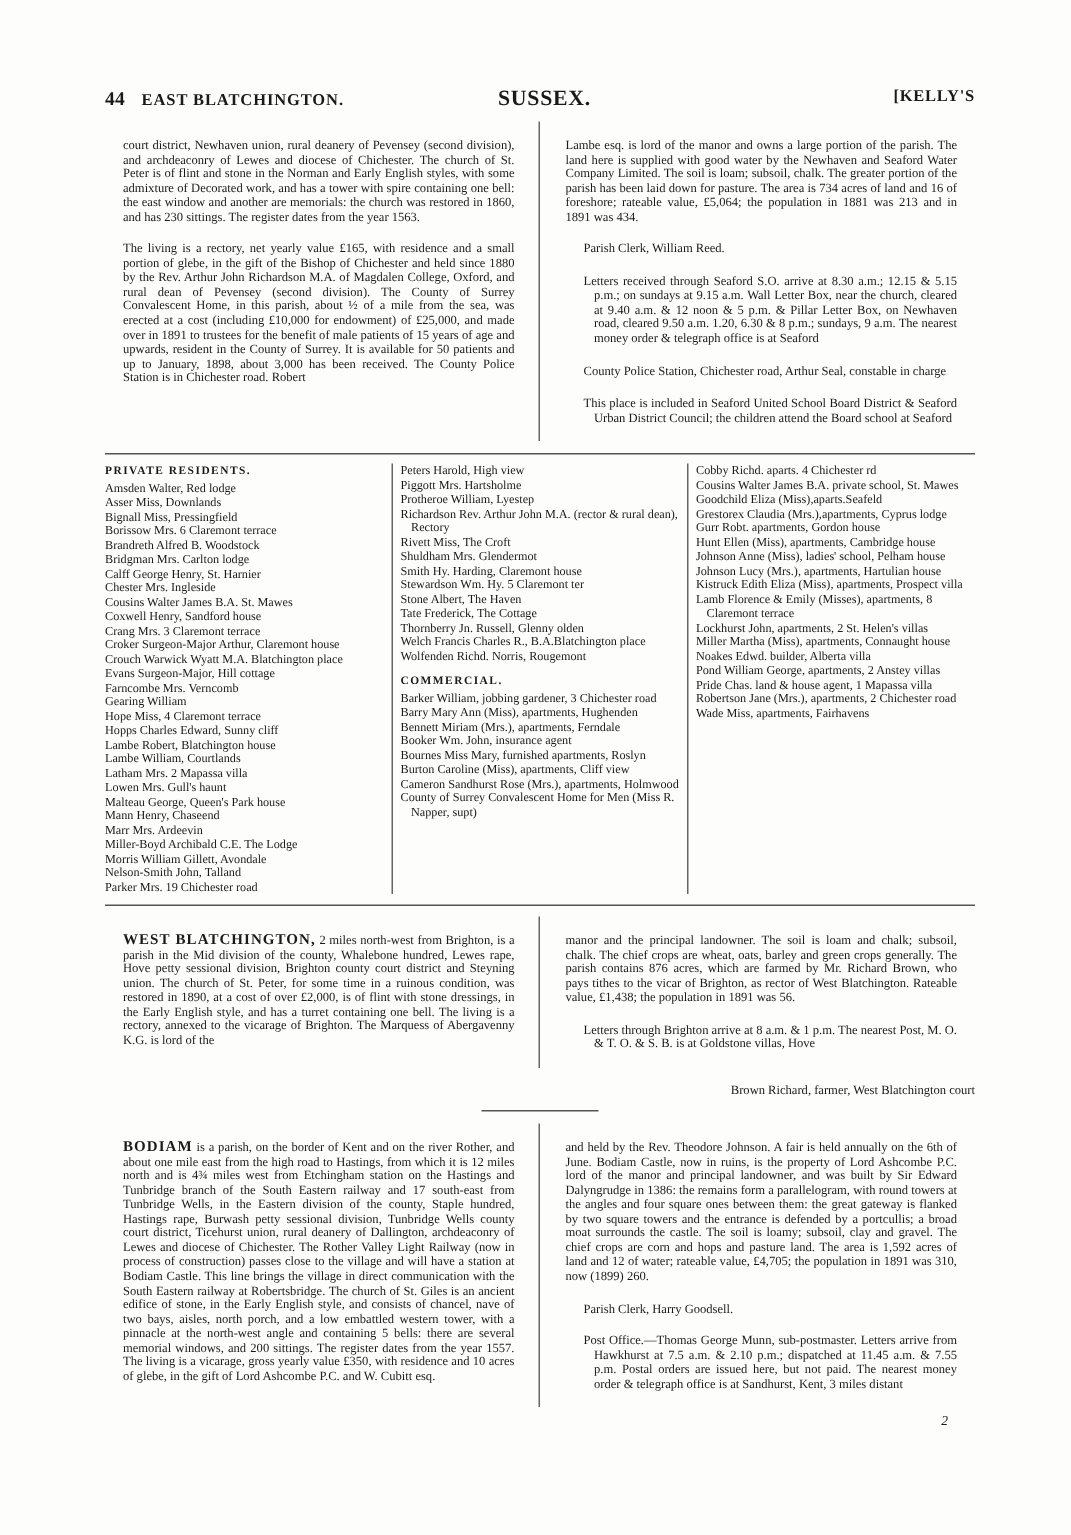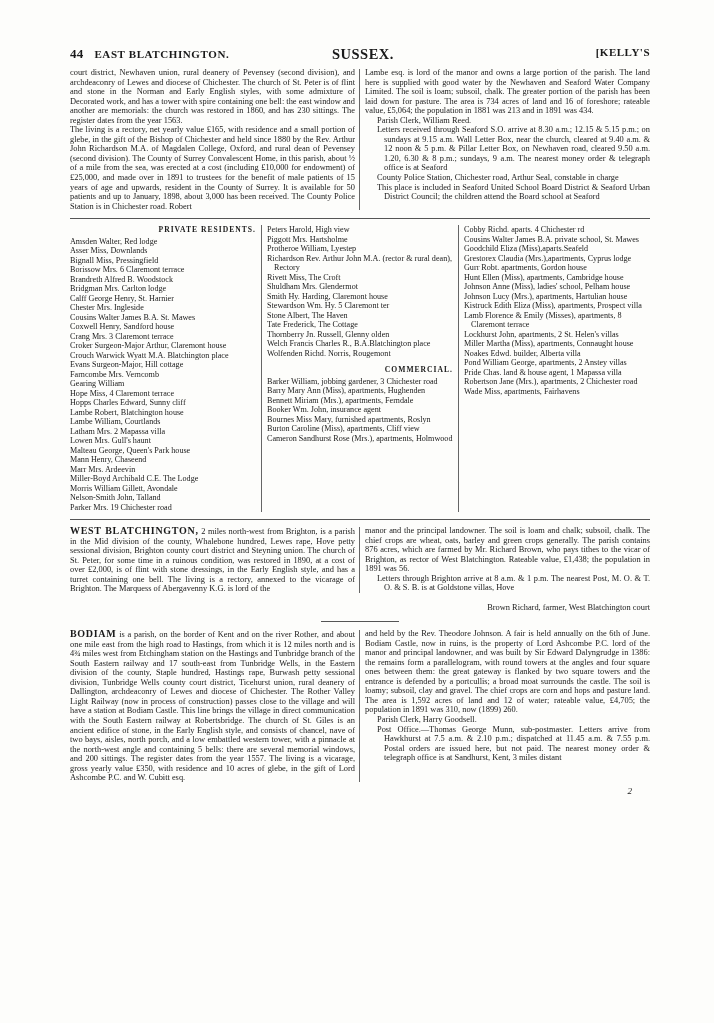--- a/index.html
+++ b/index.html
@@ -18,21 +18,21 @@
   .page {
     position: absolute;
     left: 0; top: 0;
     width: 714px;
     height: 1023px;
     background: #fdfdfb;
   }
   .content {
     position: absolute;
     left: 70px;
-    top: 46px;
+    top: 58px;
     width: 580px;
   }
 
   
   .runhead {
     display: flex;
     align-items: baseline;
     font-size: 11.5px;
     letter-spacing: 0.2px;
     margin-bottom: 7px;
@@ -86,21 +86,21 @@
   .twocol > .gutter::before {
     content: "";
     position: absolute;
     left: 4px;
     top: 1px;
     bottom: 1px;
     width: 1px;
     background: #666;
   }
   .twocol p {
-    margin: 0;
+    margin: 12px;
   }
   .hang {
     padding-left: 19px;
     text-indent: -7px;
   }
   .lead {
     font-weight: bold;
     letter-spacing: 0.7px;
     font-size: 10px;
   }
@@ -144,21 +144,21 @@
     bottom: 0;
     width: 1px;
     background: #666;
   }
   .dir .entry {
     padding-left: 7px;
     text-indent: -7px;
     margin: 0;
   }
   .sect-head {
-    text-align: right;
+    text-align: left;
     font-variant: small-caps;
     font-weight: bold;
     font-size: 7.6px;
     letter-spacing: 1px;
     margin: 0 0 2px 0;
     font-family: Liberation Serif, serif;
   }
   .sect-head.spaced {
     margin-top: 7px;
   }
@@ -258,20 +258,21 @@
         <p class="entry">Welch Francis Charles R., B.A.Blatchington place</p>
         <p class="entry">Wolfenden Richd. Norris, Rougemont</p>
         <div class="sect-head spaced">COMMERCIAL.</div>
         <p class="entry">Barker William, jobbing gardener, 3 Chichester road</p>
         <p class="entry">Barry Mary Ann (Miss), apartments, Hughenden</p>
         <p class="entry">Bennett Miriam (Mrs.), apartments, Ferndale</p>
         <p class="entry">Booker Wm. John, insurance agent</p>
         <p class="entry">Bournes Miss Mary, furnished apartments, Roslyn</p>
         <p class="entry">Burton Caroline (Miss), apartments, Cliff view</p>
         <p class="entry">Cameron Sandhurst Rose (Mrs.), apartments, Holmwood</p>
+        <p class="entry">County of Surrey Convalescent Home for Men (Miss R. Napper, supt)</p>
       </div>
 
       <div class="dgut"></div>
 
       <div class="dcol">
         <p class="entry">Cobby Richd. aparts. 4 Chichester rd</p>
         <p class="entry">Cousins Walter James B.A. private school, St. Mawes</p>
         <p class="entry">Goodchild Eliza (Miss),aparts.Seafeld</p>
         <p class="entry">Grestorex Claudia (Mrs.),apartments, Cyprus lodge</p>
         <p class="entry">Gurr Robt. apartments, Gordon house</p>

